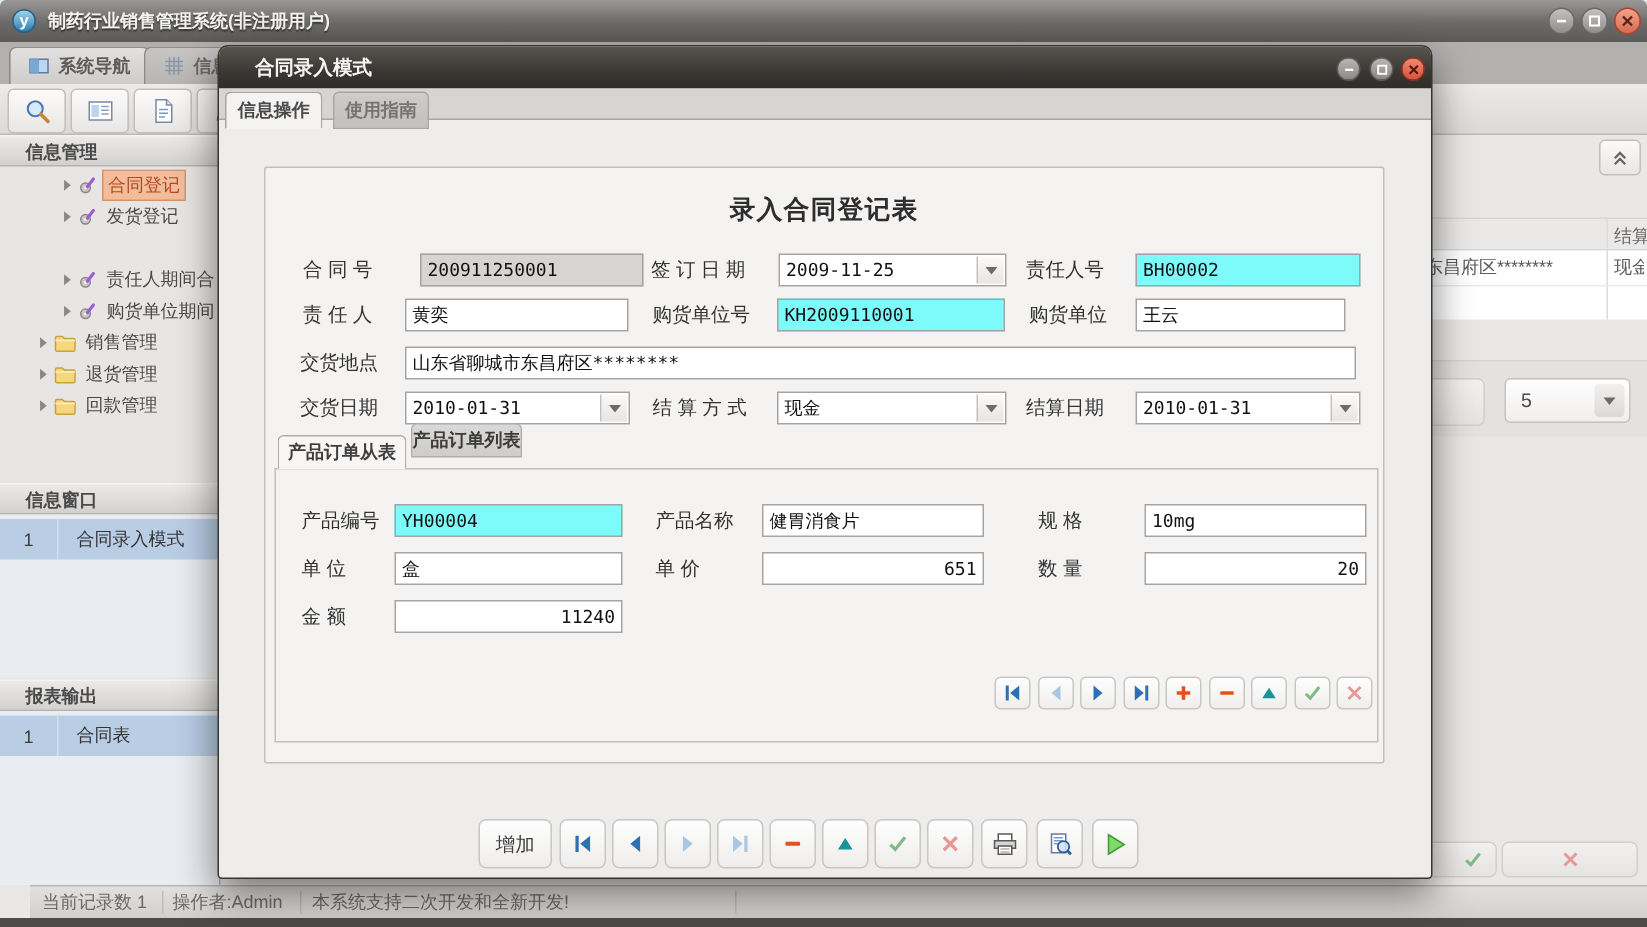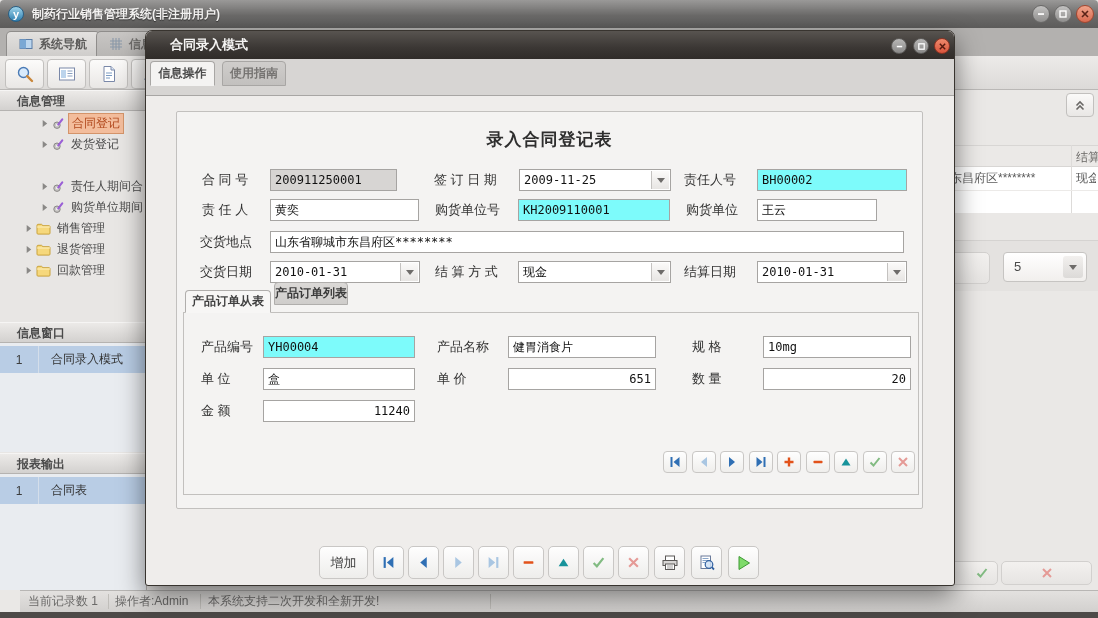--- a/index.html
+++ b/index.html
@@ -82,21 +82,21 @@
   .dialog{left:145px;top:30px;width:810px;height:556px;z-index:20;
     border:1px solid #38342f;border-radius:7px 7px 3px 3px;box-sizing:border-box;
     background:#efedeb;box-shadow:0 10px 26px rgba(0,0,0,.5);}
   .dtitle{position:absolute;left:0;top:0;width:100%;height:28px;border-radius:6px 6px 0 0;
     background:linear-gradient(#585450,#3b3734 60%,#302c29);}
   .dtitle .txt{position:absolute;left:24px;line-height:28px;color:#f5f4f3;font-weight:bold;font-size:13px;}
   .dwbtn{position:absolute;top:7px;width:16px;height:16px;border-radius:50%;
     background:linear-gradient(#b8b7b6,#8a8988);border:1px solid #5e5c5a;box-sizing:border-box;
     display:flex;align-items:center;justify-content:center;color:#fff;}
   .dwbtn.close{background:linear-gradient(#ef8a6d,#d8543c);border-color:#8f3322;color:#55190e;}
-  .dtabs{position:absolute;left:0;top:28px;width:100%;height:37px;background:#d7d5d3;
+  .dtabs{position:absolute;left:0;top:28px;width:100%;height:21px;background:#d7d5d3;
     border-bottom:1px solid #a8a6a4;box-sizing:border-box;}
   .dtab{position:absolute;top:2px;height:25px;border:1px solid #a8a6a4;border-radius:4px 4px 0 0;
     display:flex;align-items:center;justify-content:center;font-weight:bold;box-sizing:border-box;}
   .dtab.active{background:#f4f3f2;border-bottom:1px solid #f4f3f2;color:#4a4a4a;}
   .dtab.idle{background:linear-gradient(#cfcdcb,#c2c0be);color:#767472;}
 
   .formpanel{position:absolute;left:30px;top:80px;width:747px;height:398px;
     background:#f4f3f2;border:1px solid #c2c0be;border-radius:2px;box-sizing:border-box;}
   .ftitle{position:absolute;left:0;top:16px;width:100%;text-align:center;
     font-size:17px;font-weight:bold;color:#2e2e2e;letter-spacing:1px;}
@@ -445,37 +445,37 @@
 
     <div class="dtabs">
       <div class="dtab active" style="left:4px;width:65px">信息操作</div>
       <div class="dtab idle" style="left:76px;width:64px">使用指南</div>
     </div>
 
     <div class="formpanel">
       <div class="ftitle">录入合同登记表</div>
 
       <span class="flabel" style="left:25px;top:57px">合 同 号</span>
-      <div class="tbox gray" style="left:93px;top:57px;width:127px">200911250001</div>
+      <div class="tbox gray" style="left:103px;top:57px;width:149px">200911250001</div>
       <span class="flabel" style="left:257px;top:57px">签 订 日 期</span>
       <div class="tbox combo" style="left:342px;top:57px;width:152px">
         <span>2009-11-25</span>
         <span class="ddbtn">
             <i class="tri-down"></i>
           </span>
       </div>
       <span class="flabel" style="left:507px;top:57px">责任人号</span>
       <div class="tbox cyan" style="left:580px;top:57px;width:150px">BH00002</div>
 
       <span class="flabel" style="left:25px;top:87px">责 任 人</span>
       <div class="tbox" style="left:93px;top:87px;width:149px">黄奕</div>
       <span class="flabel" style="left:258px;top:87px">购货单位号</span>
       <div class="tbox cyan" style="left:341px;top:87px;width:152px">KH2009110001</div>
       <span class="flabel" style="left:509px;top:87px">购货单位</span>
-      <div class="tbox" style="left:580px;top:87px;width:120px">王云</div>
+      <div class="tbox" style="left:580px;top:87px;width:140px">王云</div>
 
       <span class="flabel" style="left:23px;top:119px">交货地点</span>
       <div class="tbox" style="left:93px;top:119px;width:634px">山东省聊城市东昌府区********</div>
 
       <span class="flabel" style="left:23px;top:149px">交货日期</span>
       <div class="tbox combo" style="left:93px;top:149px;width:150px">
         <span>2010-01-31</span>
         <span class="ddbtn">
             <i class="tri-down"></i>
           </span>

